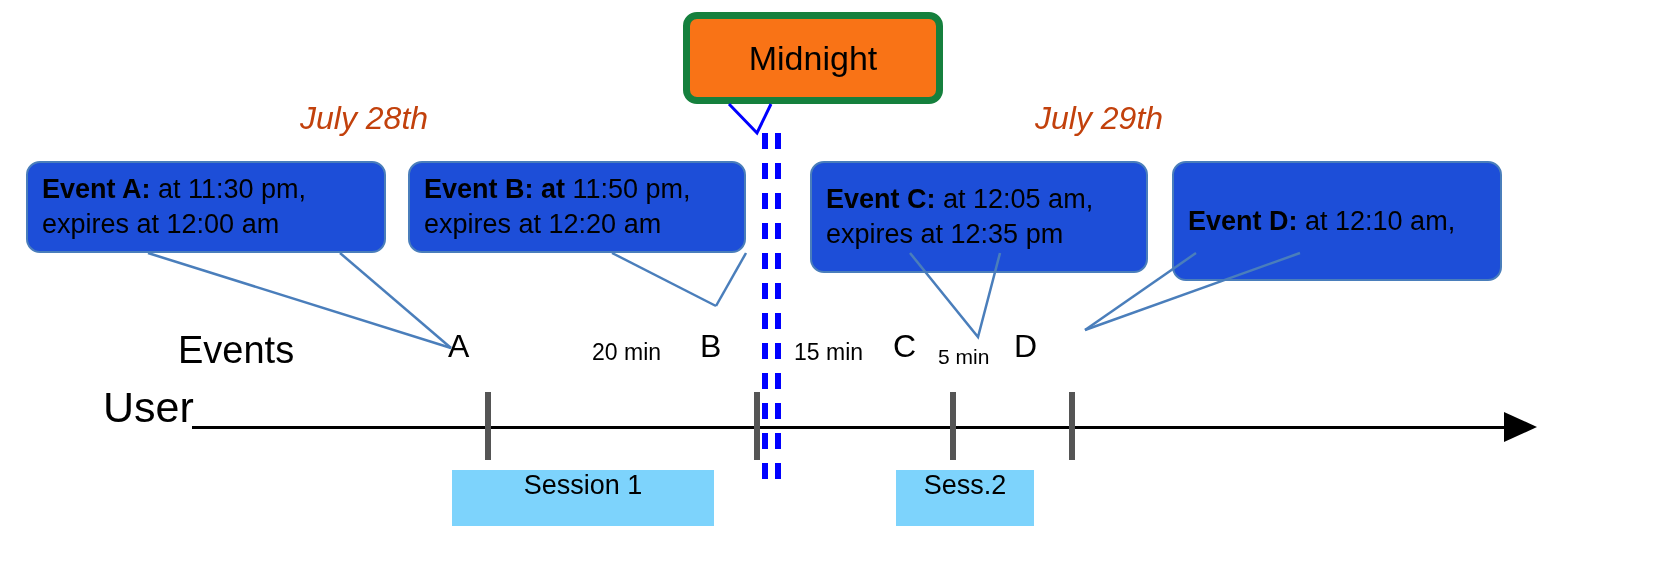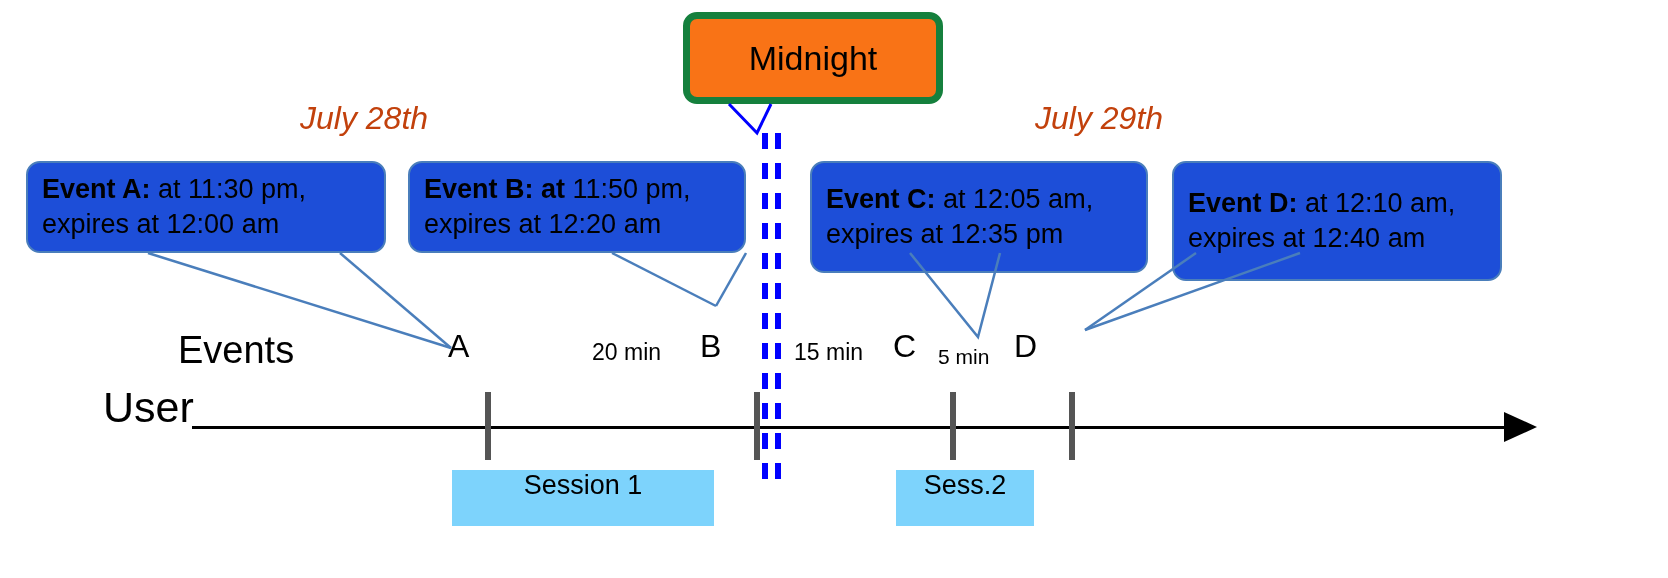--- a/index.html
+++ b/index.html
@@ -67,21 +67,20 @@
     <div>
       <b>Event C:</b><span> at 12:05 am,</span>
     </div>
     <div>expires at 12:35 pm</div>
   </div>
 
   <div class="callout" style="left:1172px;top:161px;width:330px;height:120px;">
     <div>
       <b>Event D:</b><span>  at 12:10 am,</span>
     </div>
-    <div>expires at 12:40 am</div>
   </div>
 
   <svg class="overlay" viewBox="0 0 1668 578">
 
     <polyline points="729,104 757,133 771,104" fill="#ffffff" stroke="#0000ff" stroke-width="3"></polyline>
 
     <line x1="765" y1="133" x2="765" y2="482" stroke="#0000ff" stroke-width="6" stroke-dasharray="16 14"></line>
     <line x1="778" y1="133" x2="778" y2="482" stroke="#0000ff" stroke-width="6" stroke-dasharray="16 14"></line>
 
     <polyline points="148,253 451,348" fill="none" stroke="#4a7ebb" stroke-width="2.5"></polyline>

